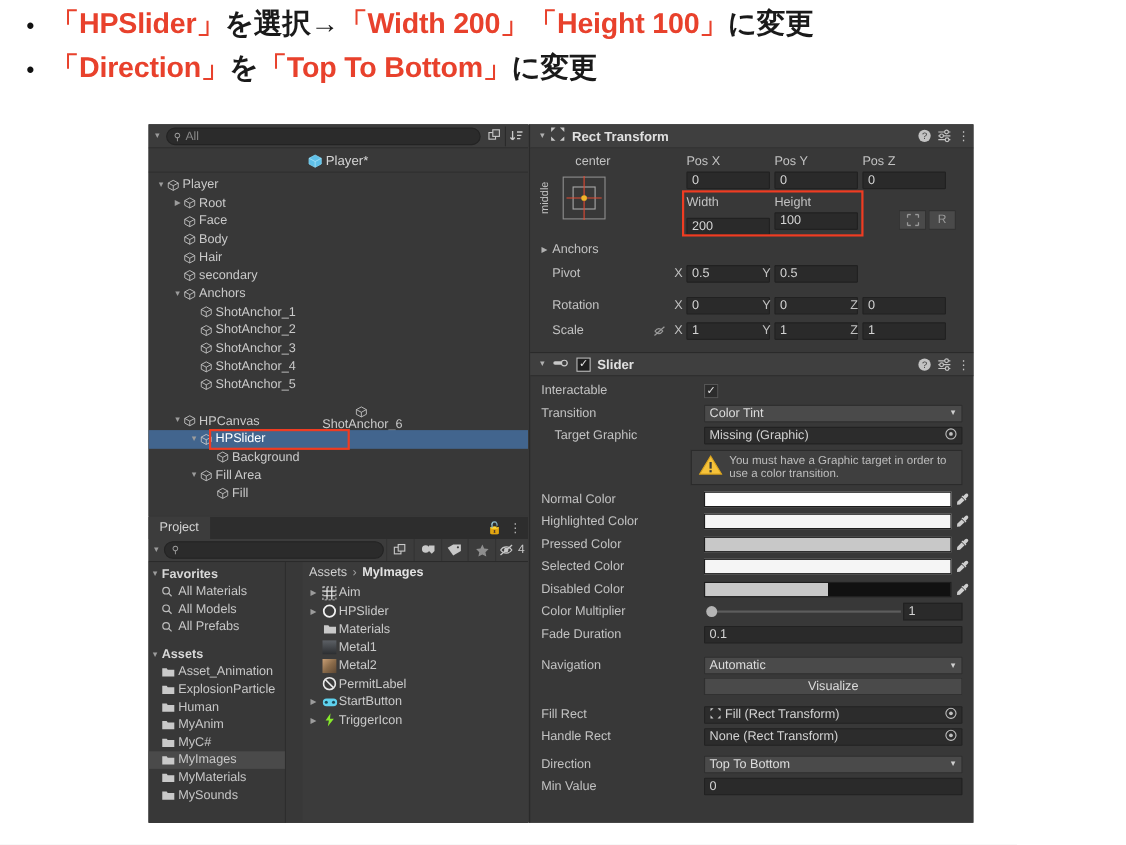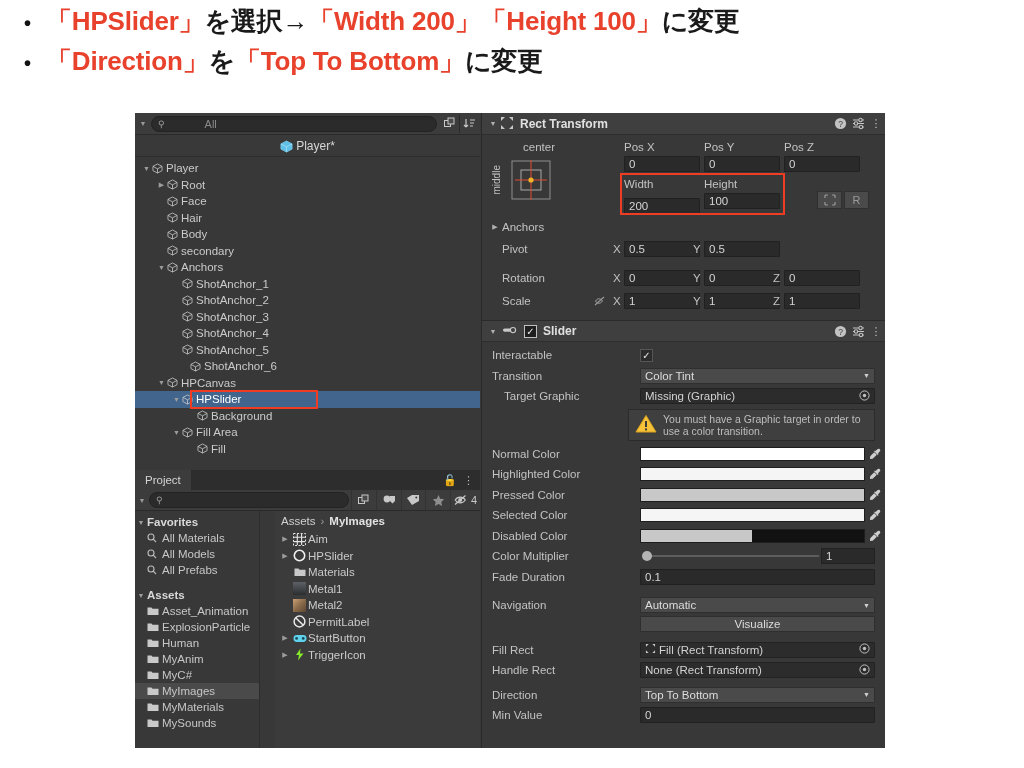--- a/index.html
+++ b/index.html
@@ -45,21 +45,21 @@
     background: #3c3c3c; display: flex; align-items: center;
     border-bottom: 1px solid #2a2a2a;
   }
   .tiny-caret { width: 16px; text-align: center; color: #9a9a9a; font-size: 7px; }
   .search-box {
     flex: 1; height: 16px; background: #2b2b2b; border-radius: 8px;
     display: flex; align-items: center; padding: 0 6px; margin-right: 2px;
     border: 1px solid #232323;
   }
   .search-ico { color: #a0a0a0; font-size: 9px; margin-right: 4px; }
-  .search-ph { color: #8a8a8a; font-size: 11px; margin-left: 36px; }
+  .search-ph { color: #8a8a8a; font-size: 11px; }
   .tb-btn {
     width: 20px; height: 18px; display: flex; align-items: center;
     justify-content: center; color: #c0c0c0; font-size: 10px;
   }
   .tb-sep { width: 1px; height: 18px; background: #2a2a2a; }
 
   
   #prefab-bar {
     position: absolute; left: 0; top: 22px; width: 345px; height: 22px;
     background: #393939; display: flex; align-items: center;
@@ -301,31 +301,31 @@
             <span>Face</span>
           </div>
           <div class="node" style="padding-left: 21px;">
             <span class="arrow"></span>
             <span class="cube">
               <svg width="11" height="11" viewBox="0 0 14 14">
                 <path d="M7 1.2 L12.8 4.3 L12.8 9.7 L7 12.8 L1.2 9.7 L1.2 4.3 Z" fill="none" stroke="#c9c9c9" stroke-width="1"></path>
                 <path d="M1.2 4.3 L7 7.4 L12.8 4.3 M7 7.4 L7 12.8" fill="none" stroke="#c9c9c9" stroke-width="1"></path>
               </svg>
             </span>
+            <span>Body</span>
+          </div>
+          <div class="node" style="padding-left: 21px;">
+            <span class="arrow"></span>
+            <span class="cube">
+              <svg width="11" height="11" viewBox="0 0 14 14">
+                <path d="M7 1.2 L12.8 4.3 L12.8 9.7 L7 12.8 L1.2 9.7 L1.2 4.3 Z" fill="none" stroke="#c9c9c9" stroke-width="1"></path>
+                <path d="M1.2 4.3 L7 7.4 L12.8 4.3 M7 7.4 L7 12.8" fill="none" stroke="#c9c9c9" stroke-width="1"></path>
+              </svg>
+            </span>
             <span>Hair</span>
-          </div>
-          <div class="node" style="padding-left: 21px;">
-            <span class="arrow"></span>
-            <span class="cube">
-              <svg width="11" height="11" viewBox="0 0 14 14">
-                <path d="M7 1.2 L12.8 4.3 L12.8 9.7 L7 12.8 L1.2 9.7 L1.2 4.3 Z" fill="none" stroke="#c9c9c9" stroke-width="1"></path>
-                <path d="M1.2 4.3 L7 7.4 L12.8 4.3 M7 7.4 L7 12.8" fill="none" stroke="#c9c9c9" stroke-width="1"></path>
-              </svg>
-            </span>
-            <span>Body</span>
           </div>
           <div class="node" style="padding-left: 21px;">
             <span class="arrow"></span>
             <span class="cube">
               <svg width="11" height="11" viewBox="0 0 14 14">
                 <path d="M7 1.2 L12.8 4.3 L12.8 9.7 L7 12.8 L1.2 9.7 L1.2 4.3 Z" fill="none" stroke="#c9c9c9" stroke-width="1"></path>
                 <path d="M1.2 4.3 L7 7.4 L12.8 4.3 M7 7.4 L7 12.8" fill="none" stroke="#c9c9c9" stroke-width="1"></path>
               </svg>
             </span>
             <span>secondary</span>
@@ -383,21 +383,21 @@
           <div class="node" style="padding-left: 36px;">
             <span class="arrow"></span>
             <span class="cube">
               <svg width="11" height="11" viewBox="0 0 14 14">
                 <path d="M7 1.2 L12.8 4.3 L12.8 9.7 L7 12.8 L1.2 9.7 L1.2 4.3 Z" fill="none" stroke="#c9c9c9" stroke-width="1"></path>
                 <path d="M1.2 4.3 L7 7.4 L12.8 4.3 M7 7.4 L7 12.8" fill="none" stroke="#c9c9c9" stroke-width="1"></path>
               </svg>
             </span>
             <span>ShotAnchor_5</span>
           </div>
-          <div class="node" style="padding-left: 44px;">
+          <div class="node" style="padding-left: 44px; flex-direction: column;">
             <span class="arrow"></span>
             <span class="cube">
               <svg width="11" height="11" viewBox="0 0 14 14">
                 <path d="M7 1.2 L12.8 4.3 L12.8 9.7 L7 12.8 L1.2 9.7 L1.2 4.3 Z" fill="none" stroke="#c9c9c9" stroke-width="1"></path>
                 <path d="M1.2 4.3 L7 7.4 L12.8 4.3 M7 7.4 L7 12.8" fill="none" stroke="#c9c9c9" stroke-width="1"></path>
               </svg>
             </span>
             <span>ShotAnchor_6</span>
           </div>
           <div class="node" style="padding-left: 21px;">

